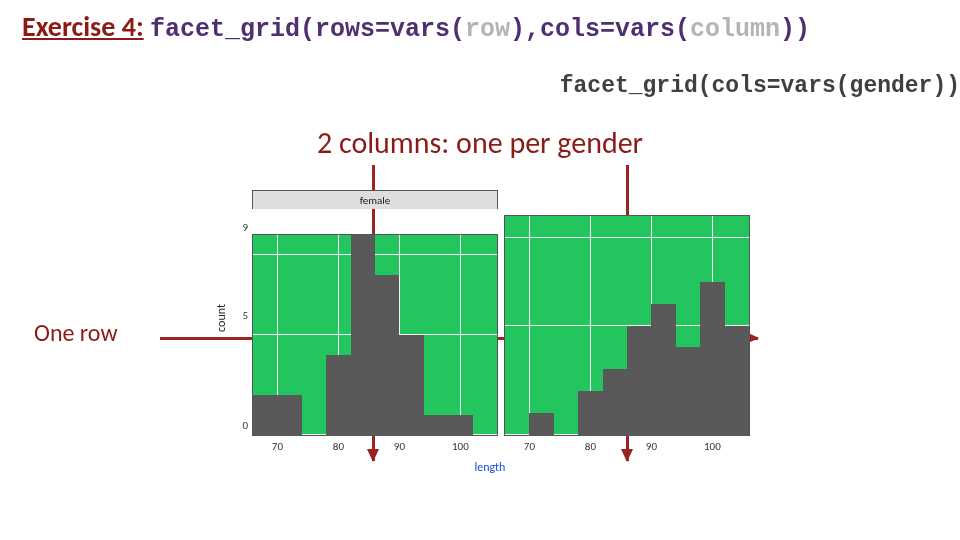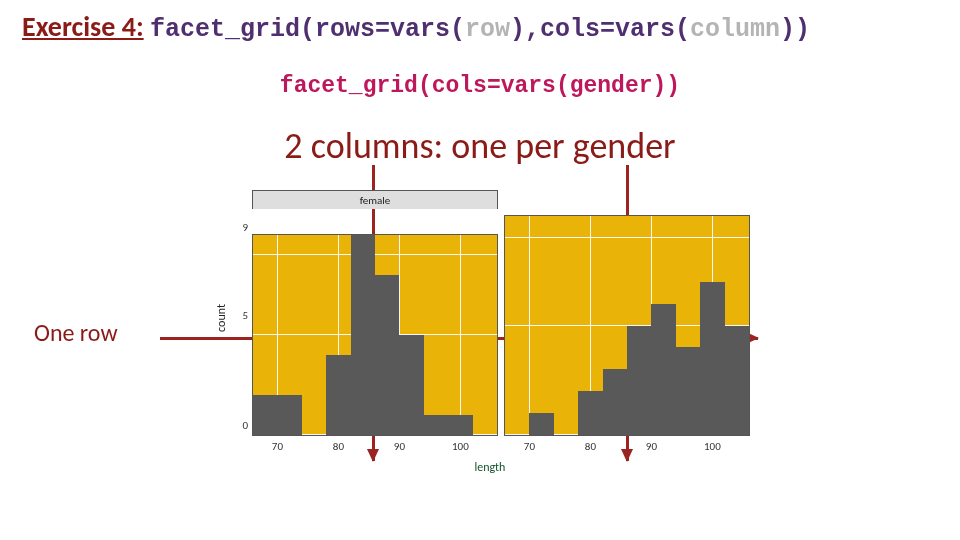--- a/index.html
+++ b/index.html
@@ -35,33 +35,33 @@
     font-weight: 700;
     font-size: 25px;
   }
   .dim { color: #b4b4b4; }
   .dk  { color: #4f2f70; }
   .subcode {
     position: absolute;
     top: 73px;
     left: 0;
     width: 100%;
-    text-align: center;
+    text-align: right;
     font-family: "Courier New", Courier, monospace;
     font-size: 23px;
     font-weight: 700;
-    color: #be185d;
+    color: #404040;
   }
   .caption {
     position: absolute;
     top: 124px;
     left: 0;
     width: 100%;
     text-align: center;
-    font-size: 36px;
+    font-size: 30px;
     color: #8a1b17;
   }
   .onerow {
     position: absolute;
     top: 318px;
     left: 34px;
     font-size: 24px;
     color: #8a1b17;
   }
 
@@ -89,21 +89,21 @@
     transform: rotate(-90deg);
     white-space: nowrap;
   }
   .xlab {
     position: absolute;
     left: 0;
     right: 0;
     bottom: -4px;
     text-align: center;
     font-size: 12px;
-    color: #14532d;
+    color: #1d4ed8;
   }
   .ytick {
     position: absolute;
     left: 2px;
     width: 16px;
     text-align: right;
     font-size: 11px;
     color: #333;
   }
   .facets {
@@ -128,21 +128,21 @@
     border-bottom: none;
     font-size: 11px;
     color: #222;
     display: flex;
     align-items: center;
     justify-content: center;
   }
   .plot {
     position: relative;
     flex: 1 1 auto;
-    background: #eab308;
+    background: #22c55e;
     border: 1px solid #555;
     margin-top: 25px;
   }
   .grid-h {
     position: absolute;
     left: 0; right: 0;
     height: 1px;
     background: #f8f8f9;
   }
   .grid-v {

